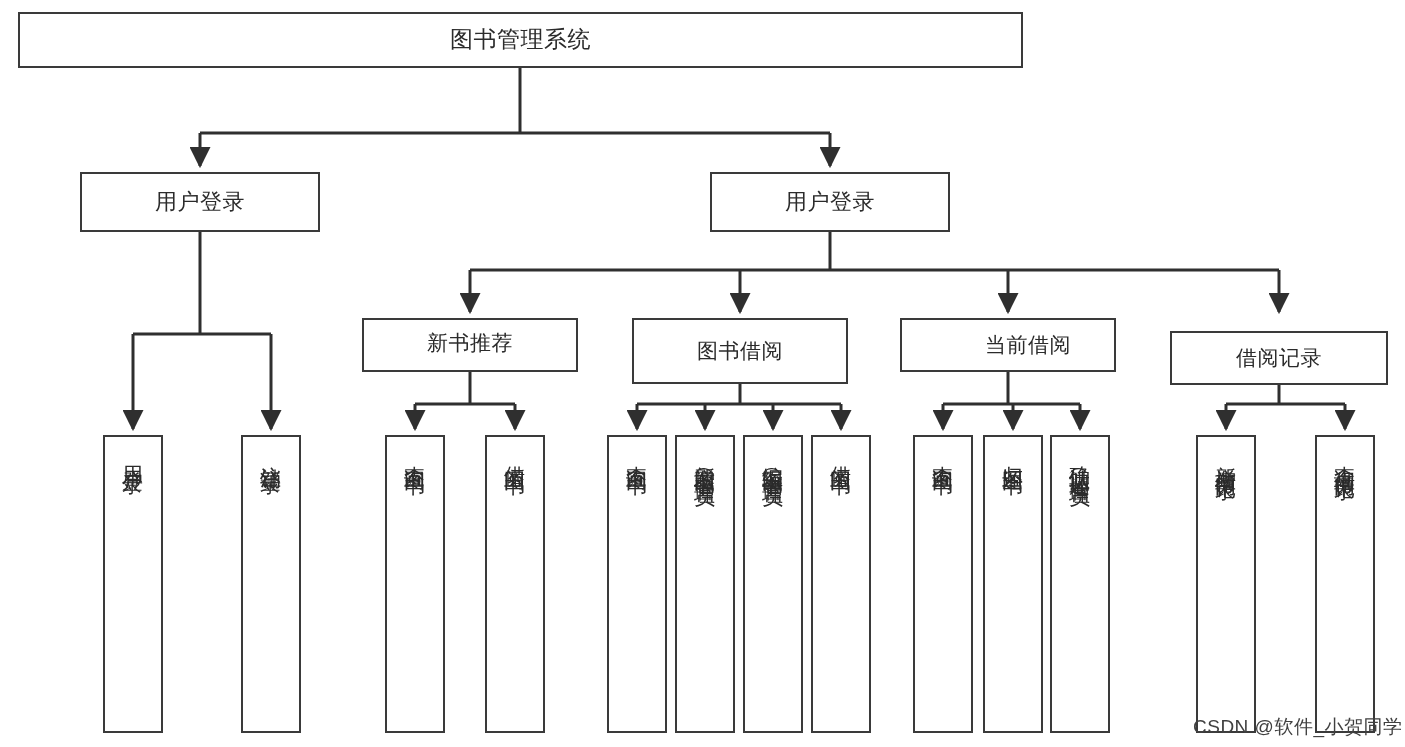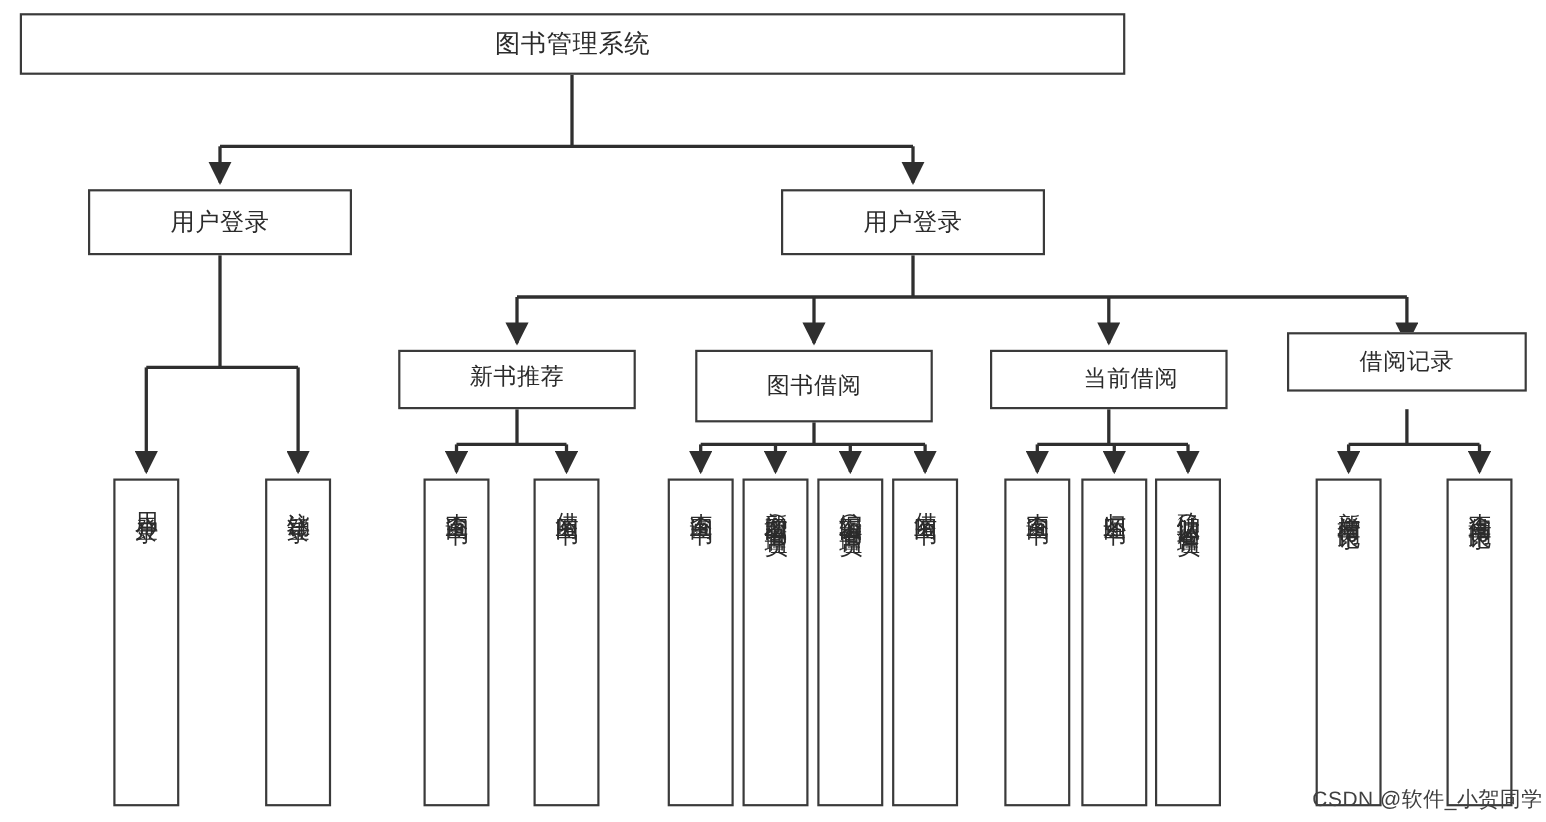--- a/index.html
+++ b/index.html
@@ -137,21 +137,21 @@
 
   <div class="node node-l3" style="left: 362px; top: 318px; width: 216px; height: 54px; font-family: Liberation Mono, monospace;">
     <span class="label">新书推荐</span>
   </div>
   <div class="node node-l3" style="left: 632px; top: 318px; width: 216px; height: 66px;">
     <span class="label">图书借阅</span>
   </div>
   <div class="node node-l3" style="left: 900px; top: 318px; width: 216px; height: 54px; padding-left: 40px;">
     <span class="label">当前借阅</span>
   </div>
-  <div class="node node-l3" style="left: 1170px; top: 302px; width: 218px; height: 54px;">
+  <div class="node node-l3" style="left: 1170px; top: 331px; width: 218px; height: 54px;">
     <span class="label">借阅记录</span>
   </div>
 
   <div class="node node-leaf" style="left: 103px; top: 435px; width: 60px; height: 298px;">
     <span class="label">用户登录</span>
   </div>
   <div class="node node-leaf" style="left: 241px; top: 435px; width: 60px; height: 298px;">
     <span class="label">注销登录</span>
   </div>
   <div class="node node-leaf" style="left: 385px; top: 435px; width: 60px; height: 298px;">

